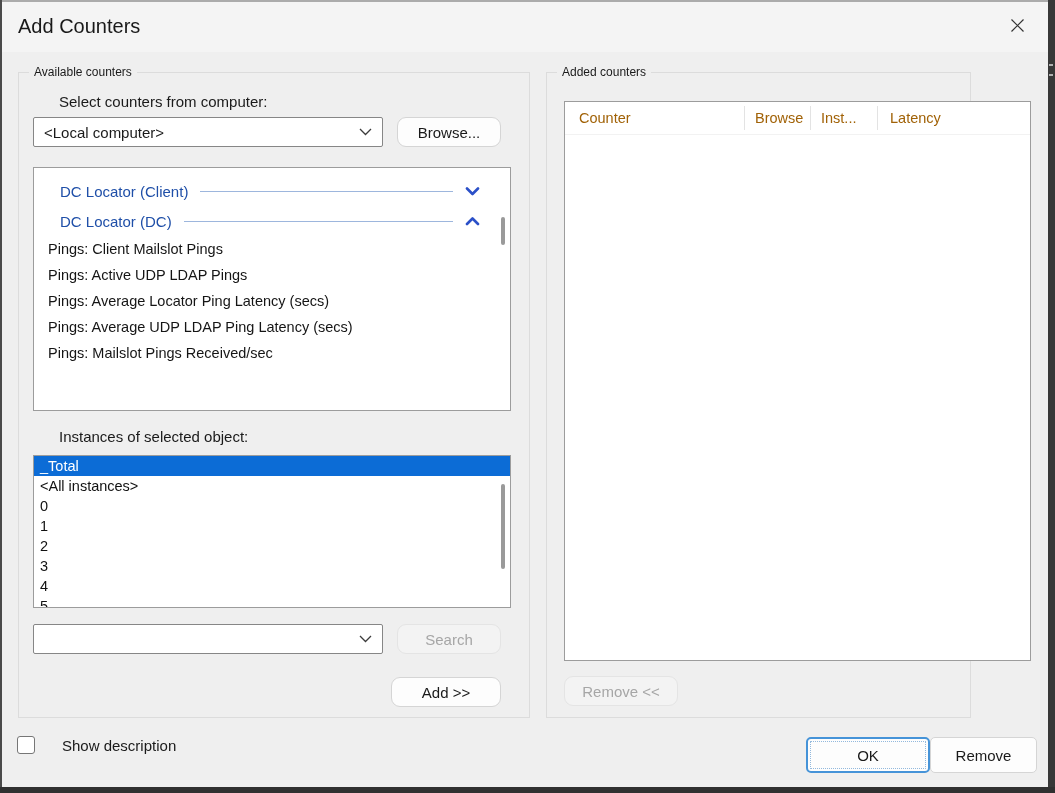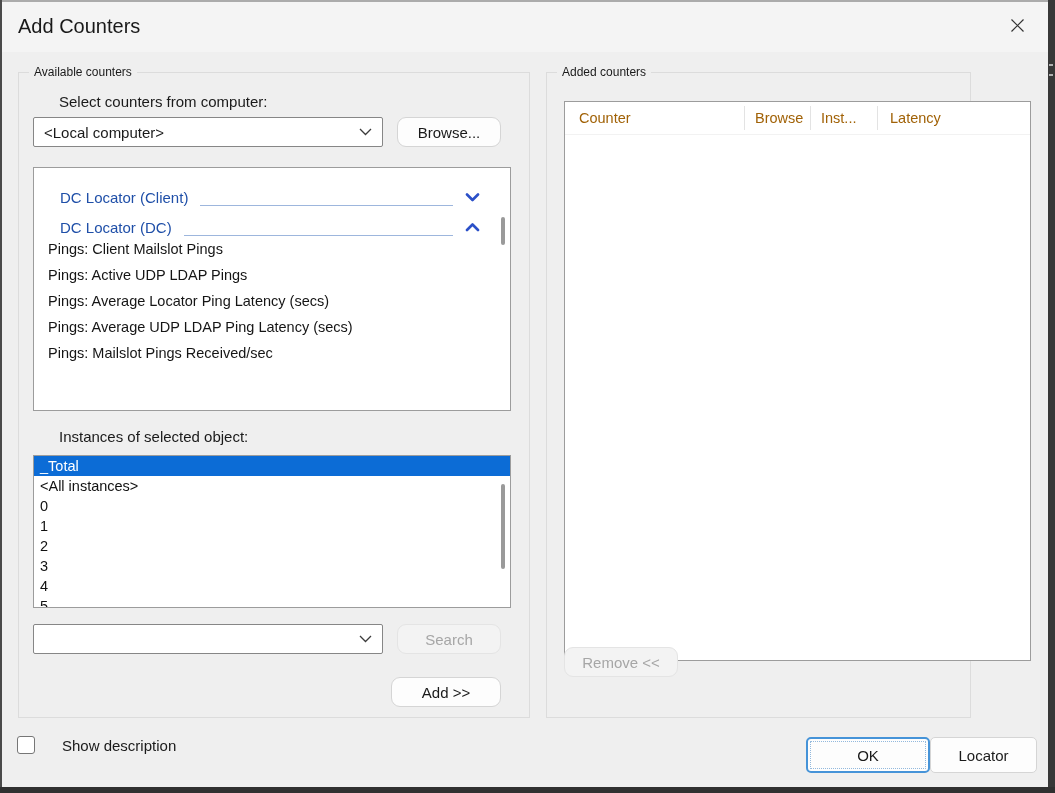--- a/index.html
+++ b/index.html
@@ -38,21 +38,21 @@
     position:absolute; height:30px; background:#fdfdfd; border:1px solid #d5d5d5; border-radius:9px;
     font-size:15px; color:#1a1a1a; display:flex; align-items:center; justify-content:center; cursor:pointer;
     font-family:inherit;
   }
   .btn-disabled { background:#f3f3f3; border-color:#e4e4e4; color:#a6a6a6; cursor:default; }
 
   .listbox { position:absolute; background:#fff; border:1px solid #9c9c9c; overflow:hidden; }
   .lb-counters { left:14px; top:94px; width:478px; height:244px; padding-top:8px; }
   .lb-instances { left:14px; top:382px; width:478px; height:153px; }
 
-  .cgroup-row { display:flex; align-items:flex-end; height:30px; padding-left:26px; padding-right:30px; cursor:pointer; }
+  .cgroup-row { display:flex; align-items:center; height:30px; padding-left:26px; padding-right:30px; cursor:pointer; }
   .cgroup-label { font-size:15px; color:#1f4fa8; white-space:nowrap; }
   .cgroup-line { flex:1; border-top:1px solid #9db6dd; margin:0 12px; }
   .counter-item { height:26px; line-height:26px; padding-left:14px; font-size:14.5px; color:#151515; white-space:nowrap; cursor:default; }
   .counter-item:first-of-type { margin-top:4px; }
 
   .scroll-thumb { position:absolute; width:4px; background:#9a9a9a; border-radius:2px; }
 
   .instance-item { height:20px; line-height:20px; padding-left:6px; font-size:14.5px; color:#111; white-space:nowrap; cursor:default; }
   .instance-item.selected { background:#0c6cd6; color:#fff; }
 
@@ -171,22 +171,22 @@
         <div class="th" style="left:190px; width:50px;">Browse</div>
         <div class="th" style="left:256px; width:52px;">Inst...</div>
         <div class="th" style="left:325px; width:130px;">Latency</div>
         <div class="th-div" style="left:179px;"></div>
         <div class="th-div" style="left:245px;"></div>
         <div class="th-div" style="left:312px;"></div>
       </div>
       <div></div>
     </div>
 
-    <button class="btn btn-disabled" style="left:17px; top:574px; width:114px;" aria-disabled="true">Remove &lt;&lt;</button>
+    <button class="btn btn-disabled" style="left:17px; top:603px; width:114px;" aria-disabled="true">Remove &lt;&lt;</button>
   </div>
 
   <div class="checkbox"></div>
   <div class="field-label" style="left:36px; top:737px;">Show description</div>
 
   <button class="btn footer-btn btn-ok">OK</button>
-  <button class="btn footer-btn btn-cancel">Locator</button>
+  <button class="btn footer-btn btn-cancel">Remove</button>
 
 </div>
 
 </body></html>

